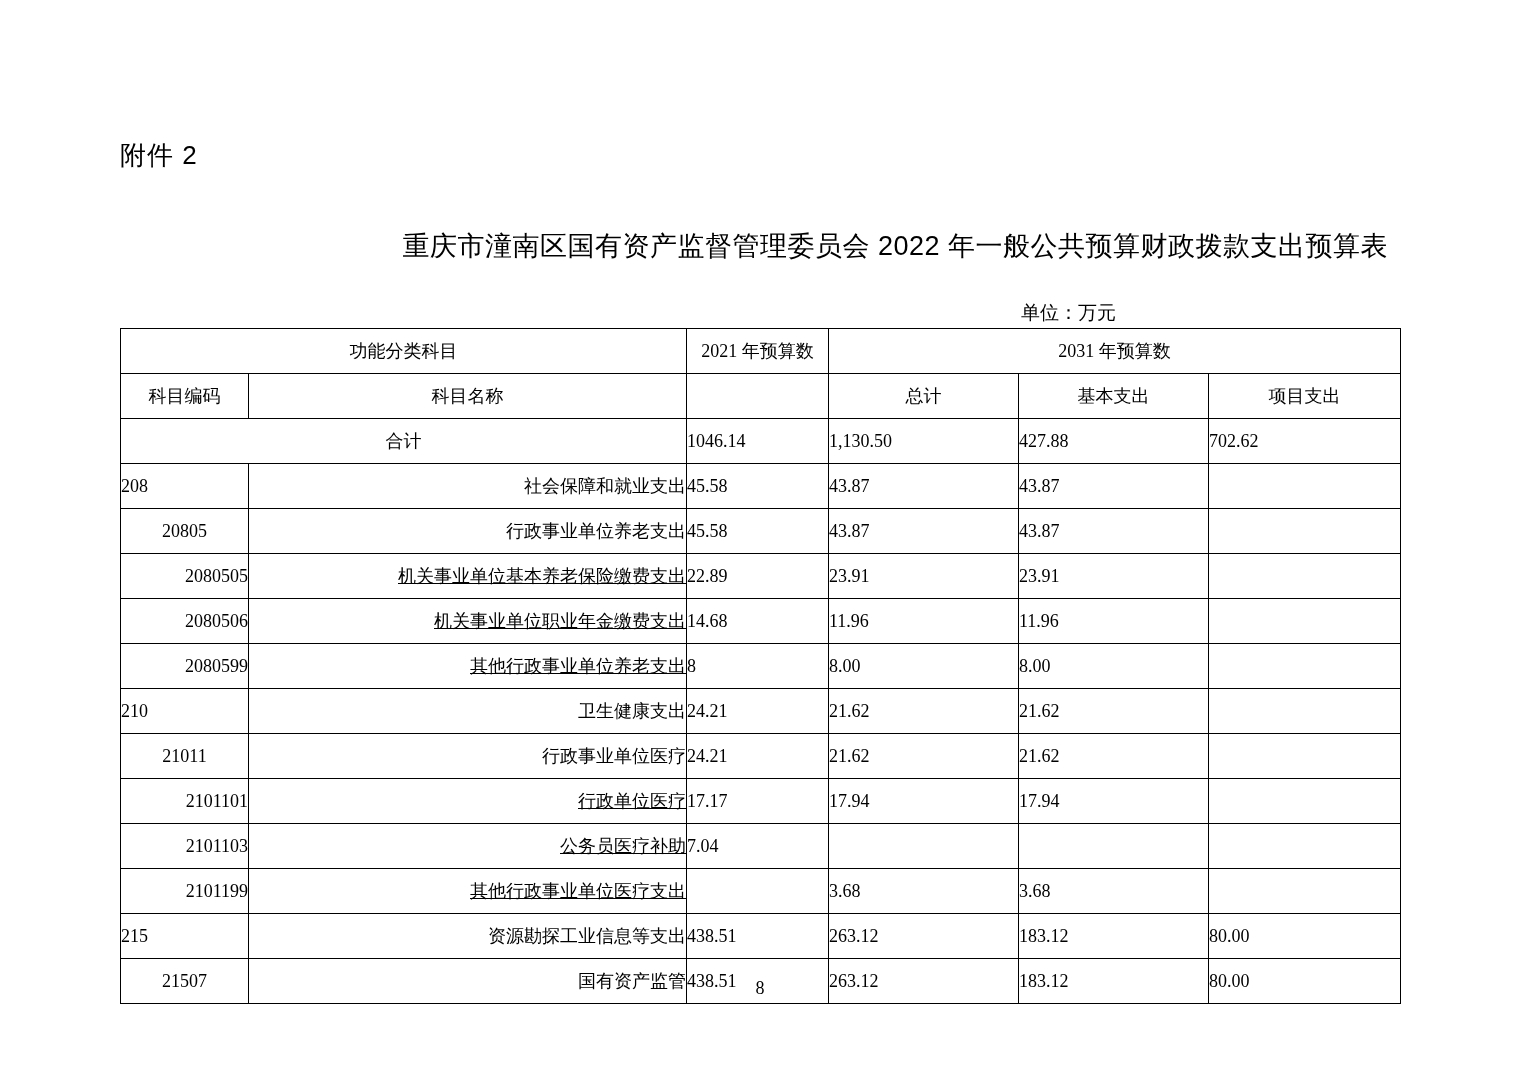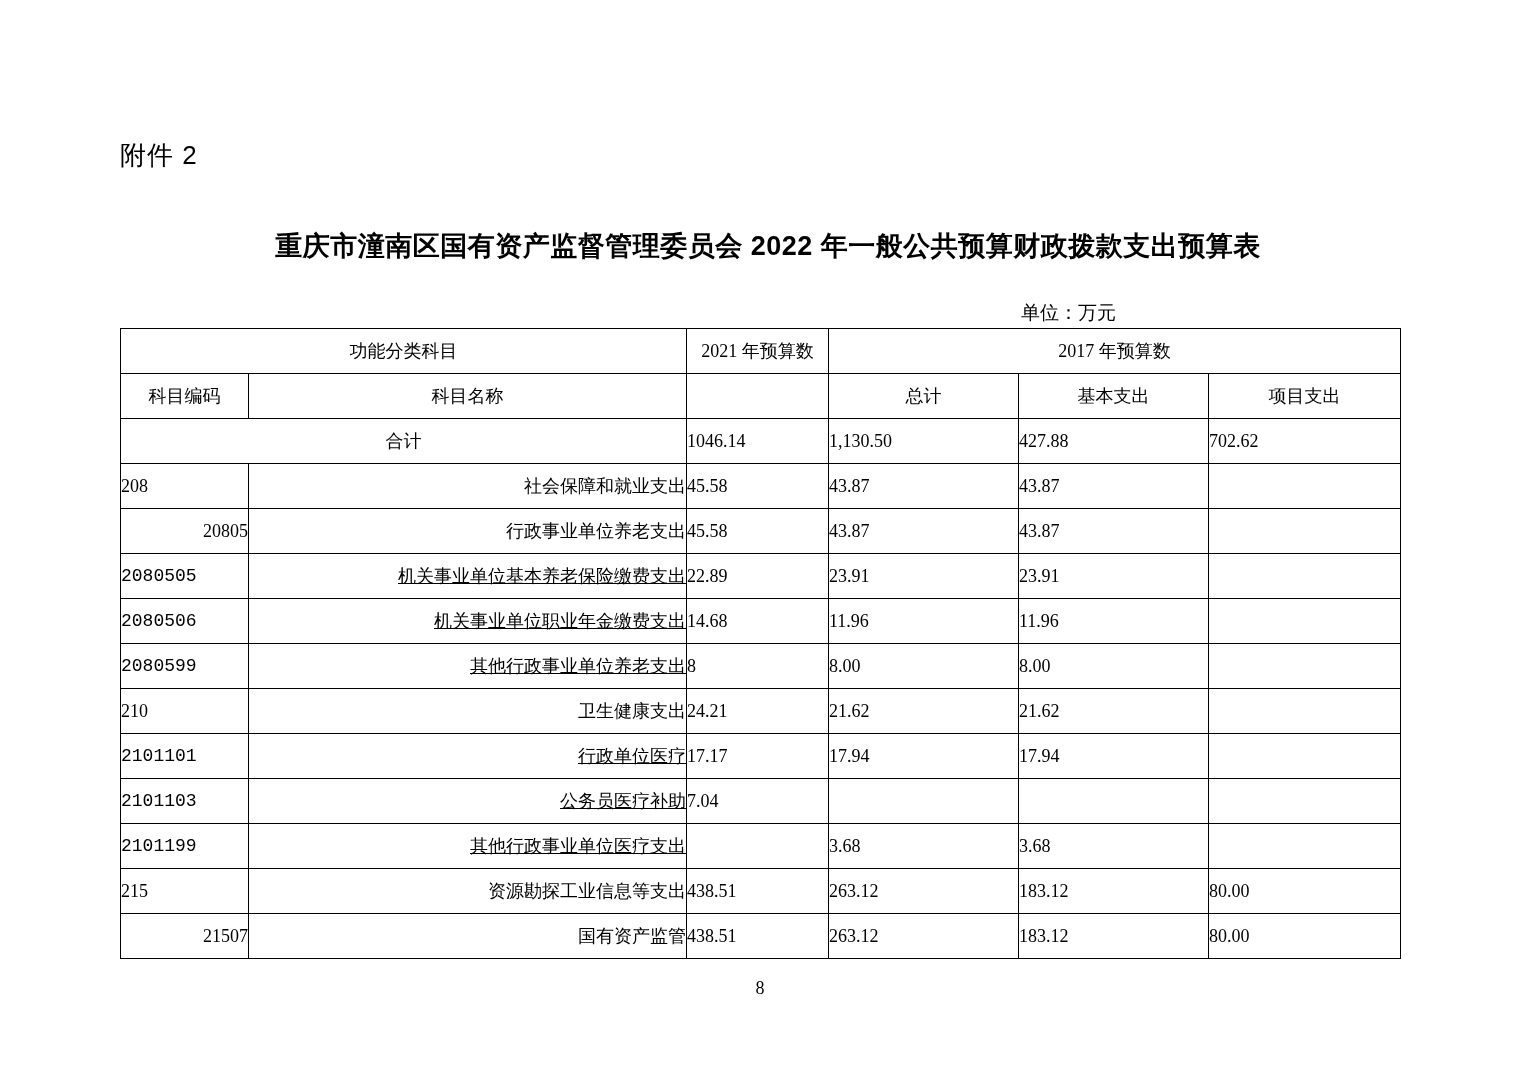--- a/index.html
+++ b/index.html
@@ -24,26 +24,26 @@
   .attachment-label {
     position: absolute;
     left: 120px;
     top: 138px;
     font-family: "Liberation Sans", sans-serif;
     font-size: 26px;
     letter-spacing: 1px;
   }
   .doc-title {
     position: absolute;
-    left: 128px;
+    left: 108px;
     top: 228px;
     width: 1280px;
-    text-align: center;
+    text-align: right;
     font-family: "Liberation Sans", sans-serif;
-    font-weight: bold;
+    font-weight: normal;
     font-size: 27px;
     letter-spacing: 0.5px;
   }
   .unit-label {
     position: absolute;
     right: 128px;
     top: 300px;
     font-size: 19px;
     font-family: "Liberation Serif", serif;
     margin-left: 24px;
@@ -79,22 +79,22 @@
   .hdr-tall { height: 52px; }
 
   .sum-row td { font-size: 18px; }
 
   
   .lvl1 { padding-left: 18px; }
   .lvl2 { padding-left: 48px; }
   .lvl3 { padding-left: 58px; text-decoration: underline; }
 
   .code-l1 { padding-left: 12px; text-align: left; }
-  .code-l2 { text-align: right; }
-  .code-l3 { text-align: left; font-family: Liberation Mono, monospace; }
+  .code-l2 { text-align: center; }
+  .code-l3 { text-align: right; }
 
   .page-number {
     position: absolute;
     left: 0;
     top: 978px;
     width: 1520px;
     text-align: center;
     font-size: 18px;
   }
 </style>
@@ -115,21 +115,21 @@
       <col class="c-name">
       <col class="c-2021">
       <col class="c-total">
       <col class="c-basic">
       <col class="c-proj">
     </colgroup>
     <thead>
       <tr>
         <th class="ctr hdr-tall" colspan="2">功能分类科目</th>
         <th class="ctr hdr-tall">2021 年预算数</th>
-        <th class="ctr hdr-tall" colspan="3">2017 年预算数</th>
+        <th class="ctr hdr-tall" colspan="3">2031 年预算数</th>
       </tr>
       <tr>
         <th class="ctr hdr-tall">科目编码</th>
         <th class="ctr hdr-tall">科目名称</th>
         <th class="ctr hdr-tall"></th>
         <th class="ctr hdr-tall">总计</th>
         <th class="ctr hdr-tall">基本支出</th>
         <th class="ctr hdr-tall">项目支出</th>
       </tr>
     </thead>
@@ -189,20 +189,28 @@
 
       <tr>
         <td class="code-l1">210</td>
         <td class="lft lvl1">卫生健康支出</td>
         <td class="rgt">24.21</td>
         <td class="rgt">21.62</td>
         <td class="rgt">21.62</td>
         <td class="rgt"></td>
       </tr>
 
+      <tr>
+        <td class="code-l2">21011</td>
+        <td class="lft lvl2">行政事业单位医疗</td>
+        <td class="rgt">24.21</td>
+        <td class="rgt">21.62</td>
+        <td class="rgt">21.62</td>
+        <td class="rgt"></td>
+      </tr>
 
       <tr>
         <td class="code-l3">2101101</td>
         <td class="lft lvl3">行政单位医疗</td>
         <td class="rgt">17.17</td>
         <td class="rgt">17.94</td>
         <td class="rgt">17.94</td>
         <td class="rgt"></td>
       </tr>
 

